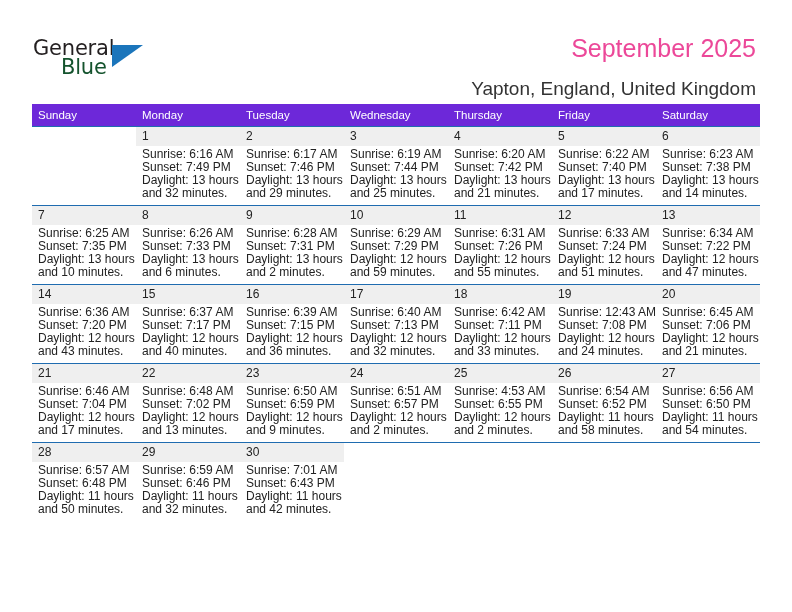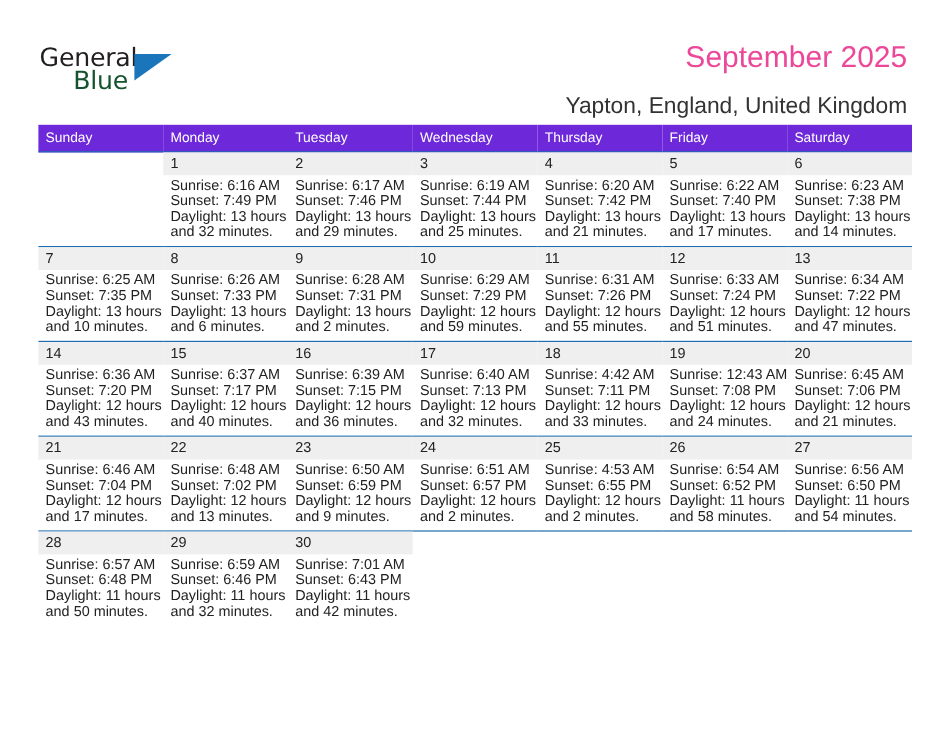--- a/index.html
+++ b/index.html
@@ -359,21 +359,21 @@
                 <div class="ev-line">Sunset: 7:13 PM</div>
                 <div class="ev-line">Daylight: 12 hours</div>
                 <div class="ev-line">and 32 minutes.</div>
               </div>
             </div>
           </td>
           <td>
             <div class="cell-inner">
               <div class="daynum-band">18</div>
               <div class="events">
-                <div class="ev-line">Sunrise: 4:42 AM</div>
+                <div class="ev-line">Sunrise: 6:42 AM</div>
                 <div class="ev-line">Sunset: 7:11 PM</div>
                 <div class="ev-line">Daylight: 12 hours</div>
                 <div class="ev-line">and 33 minutes.</div>
               </div>
             </div>
           </td>
           <td>
             <div class="cell-inner">
               <div class="daynum-band">19</div>
               <div class="events">

